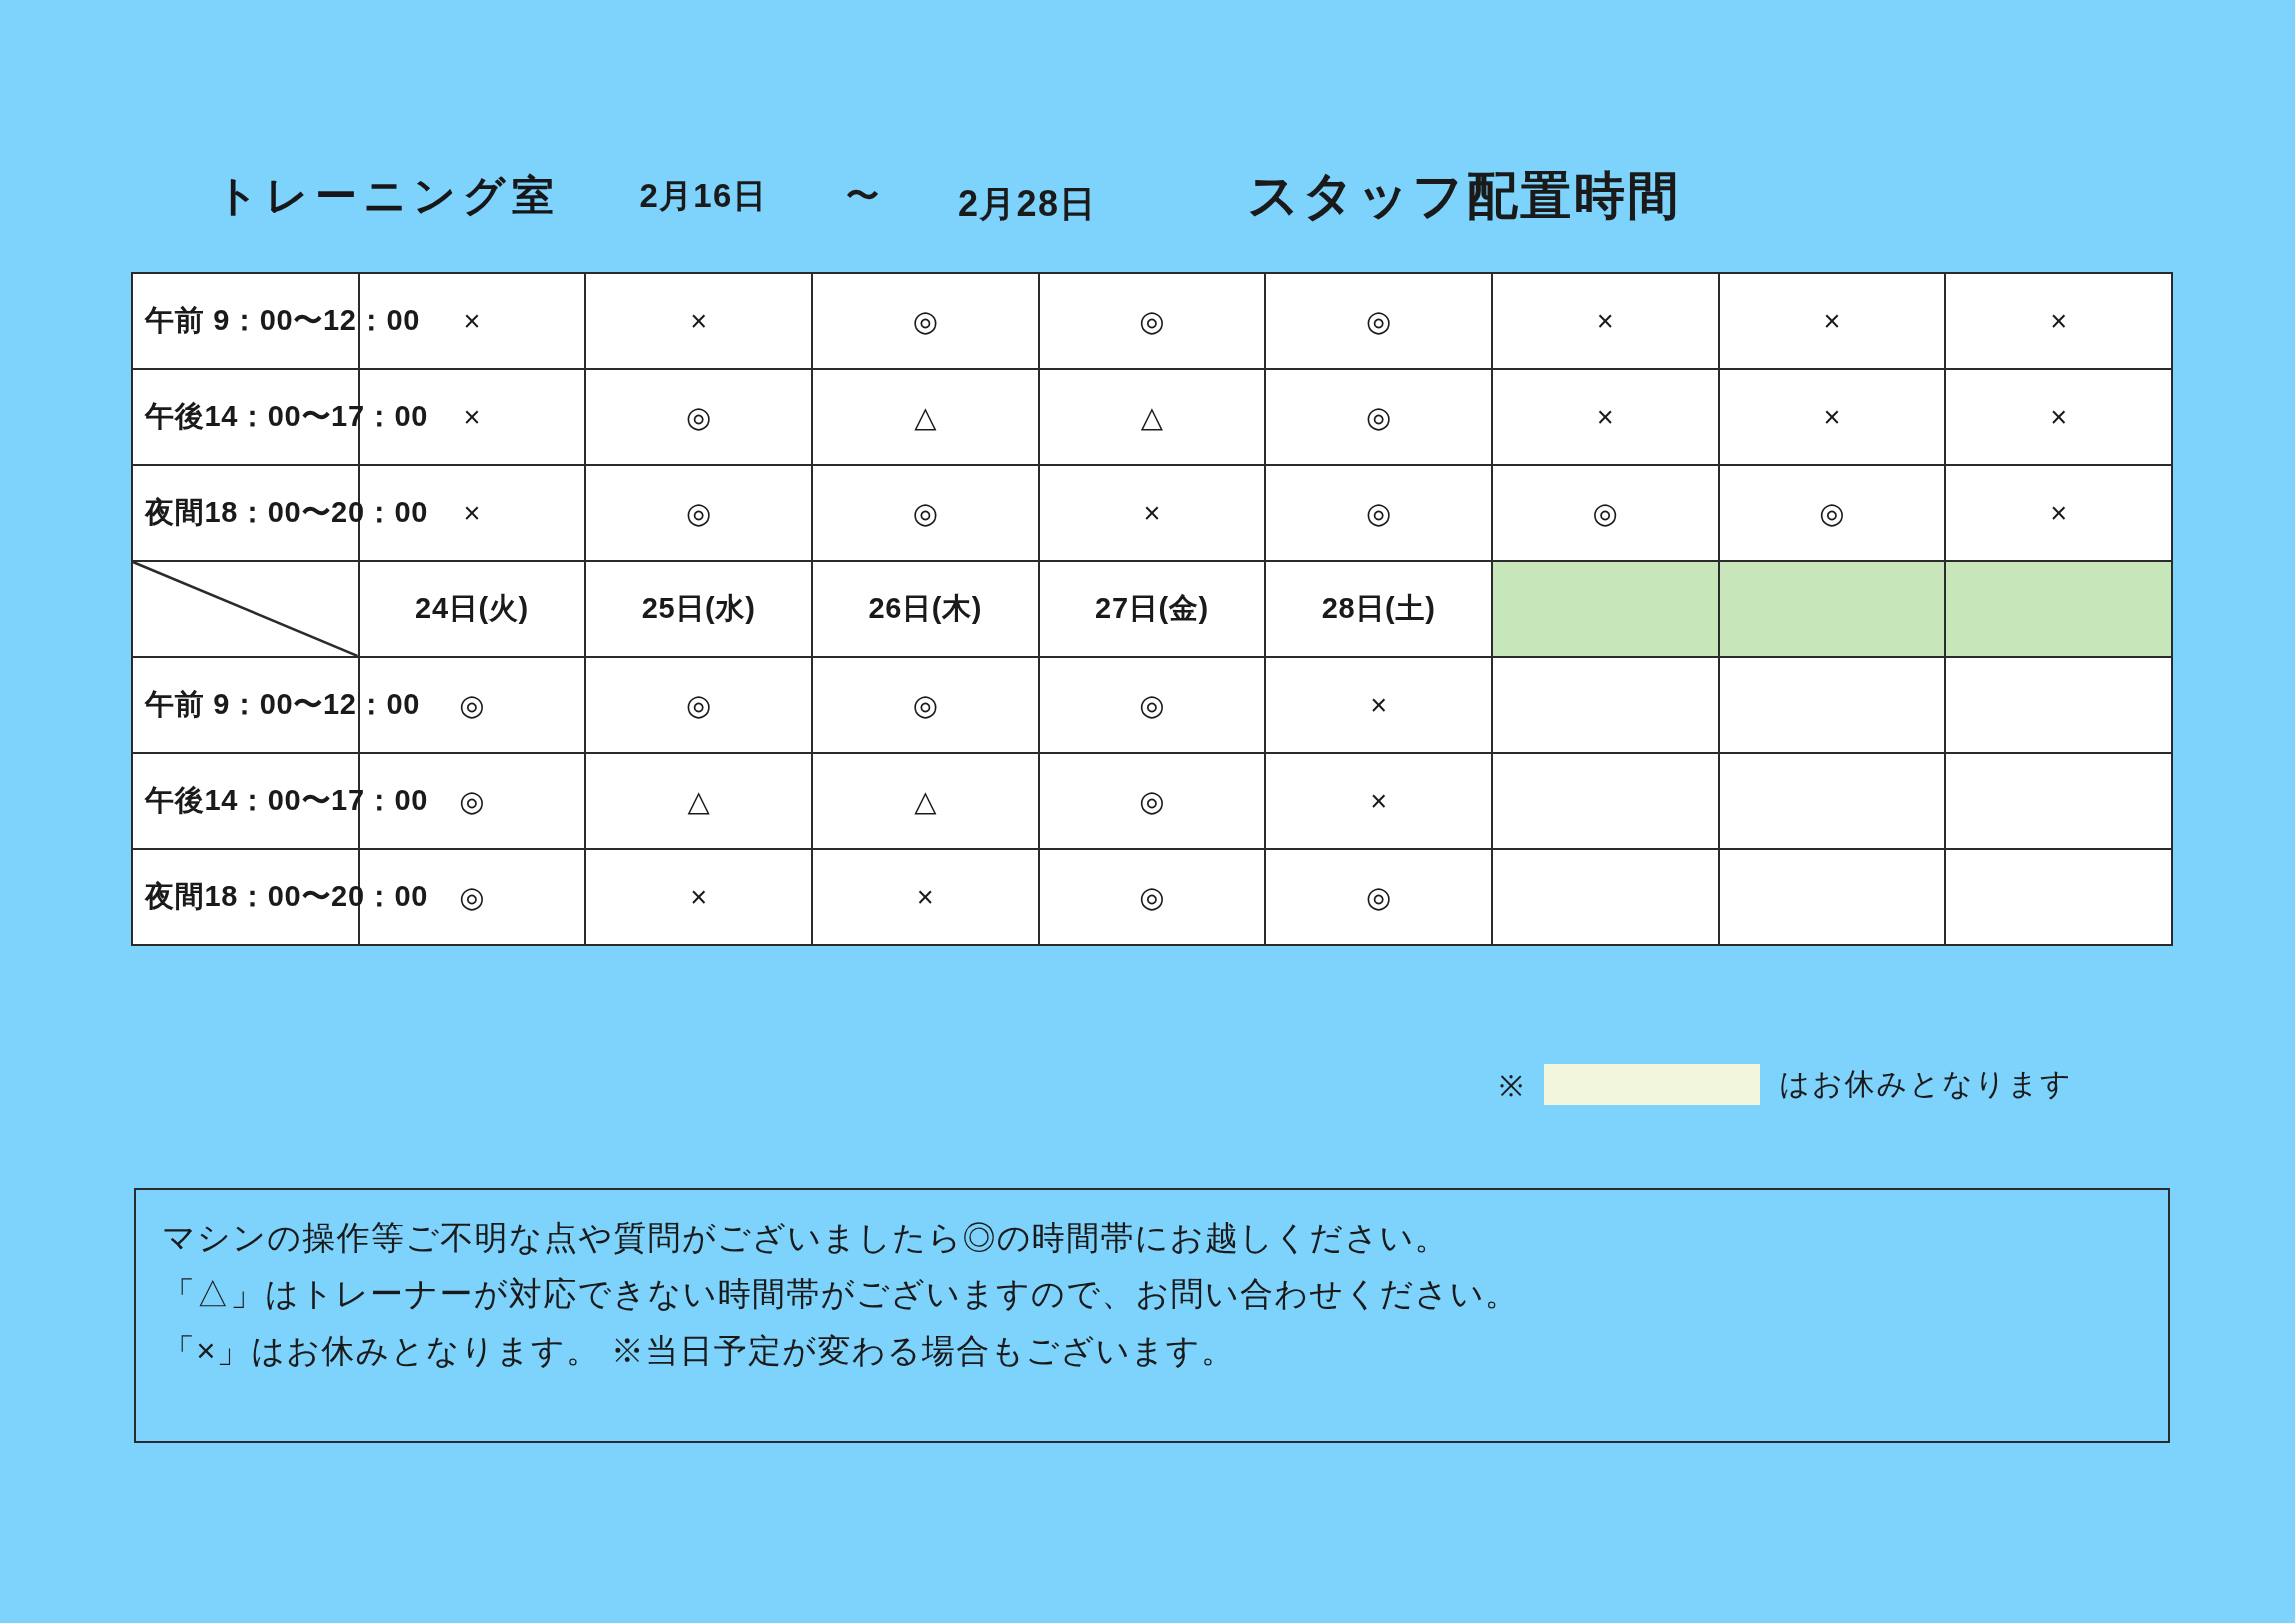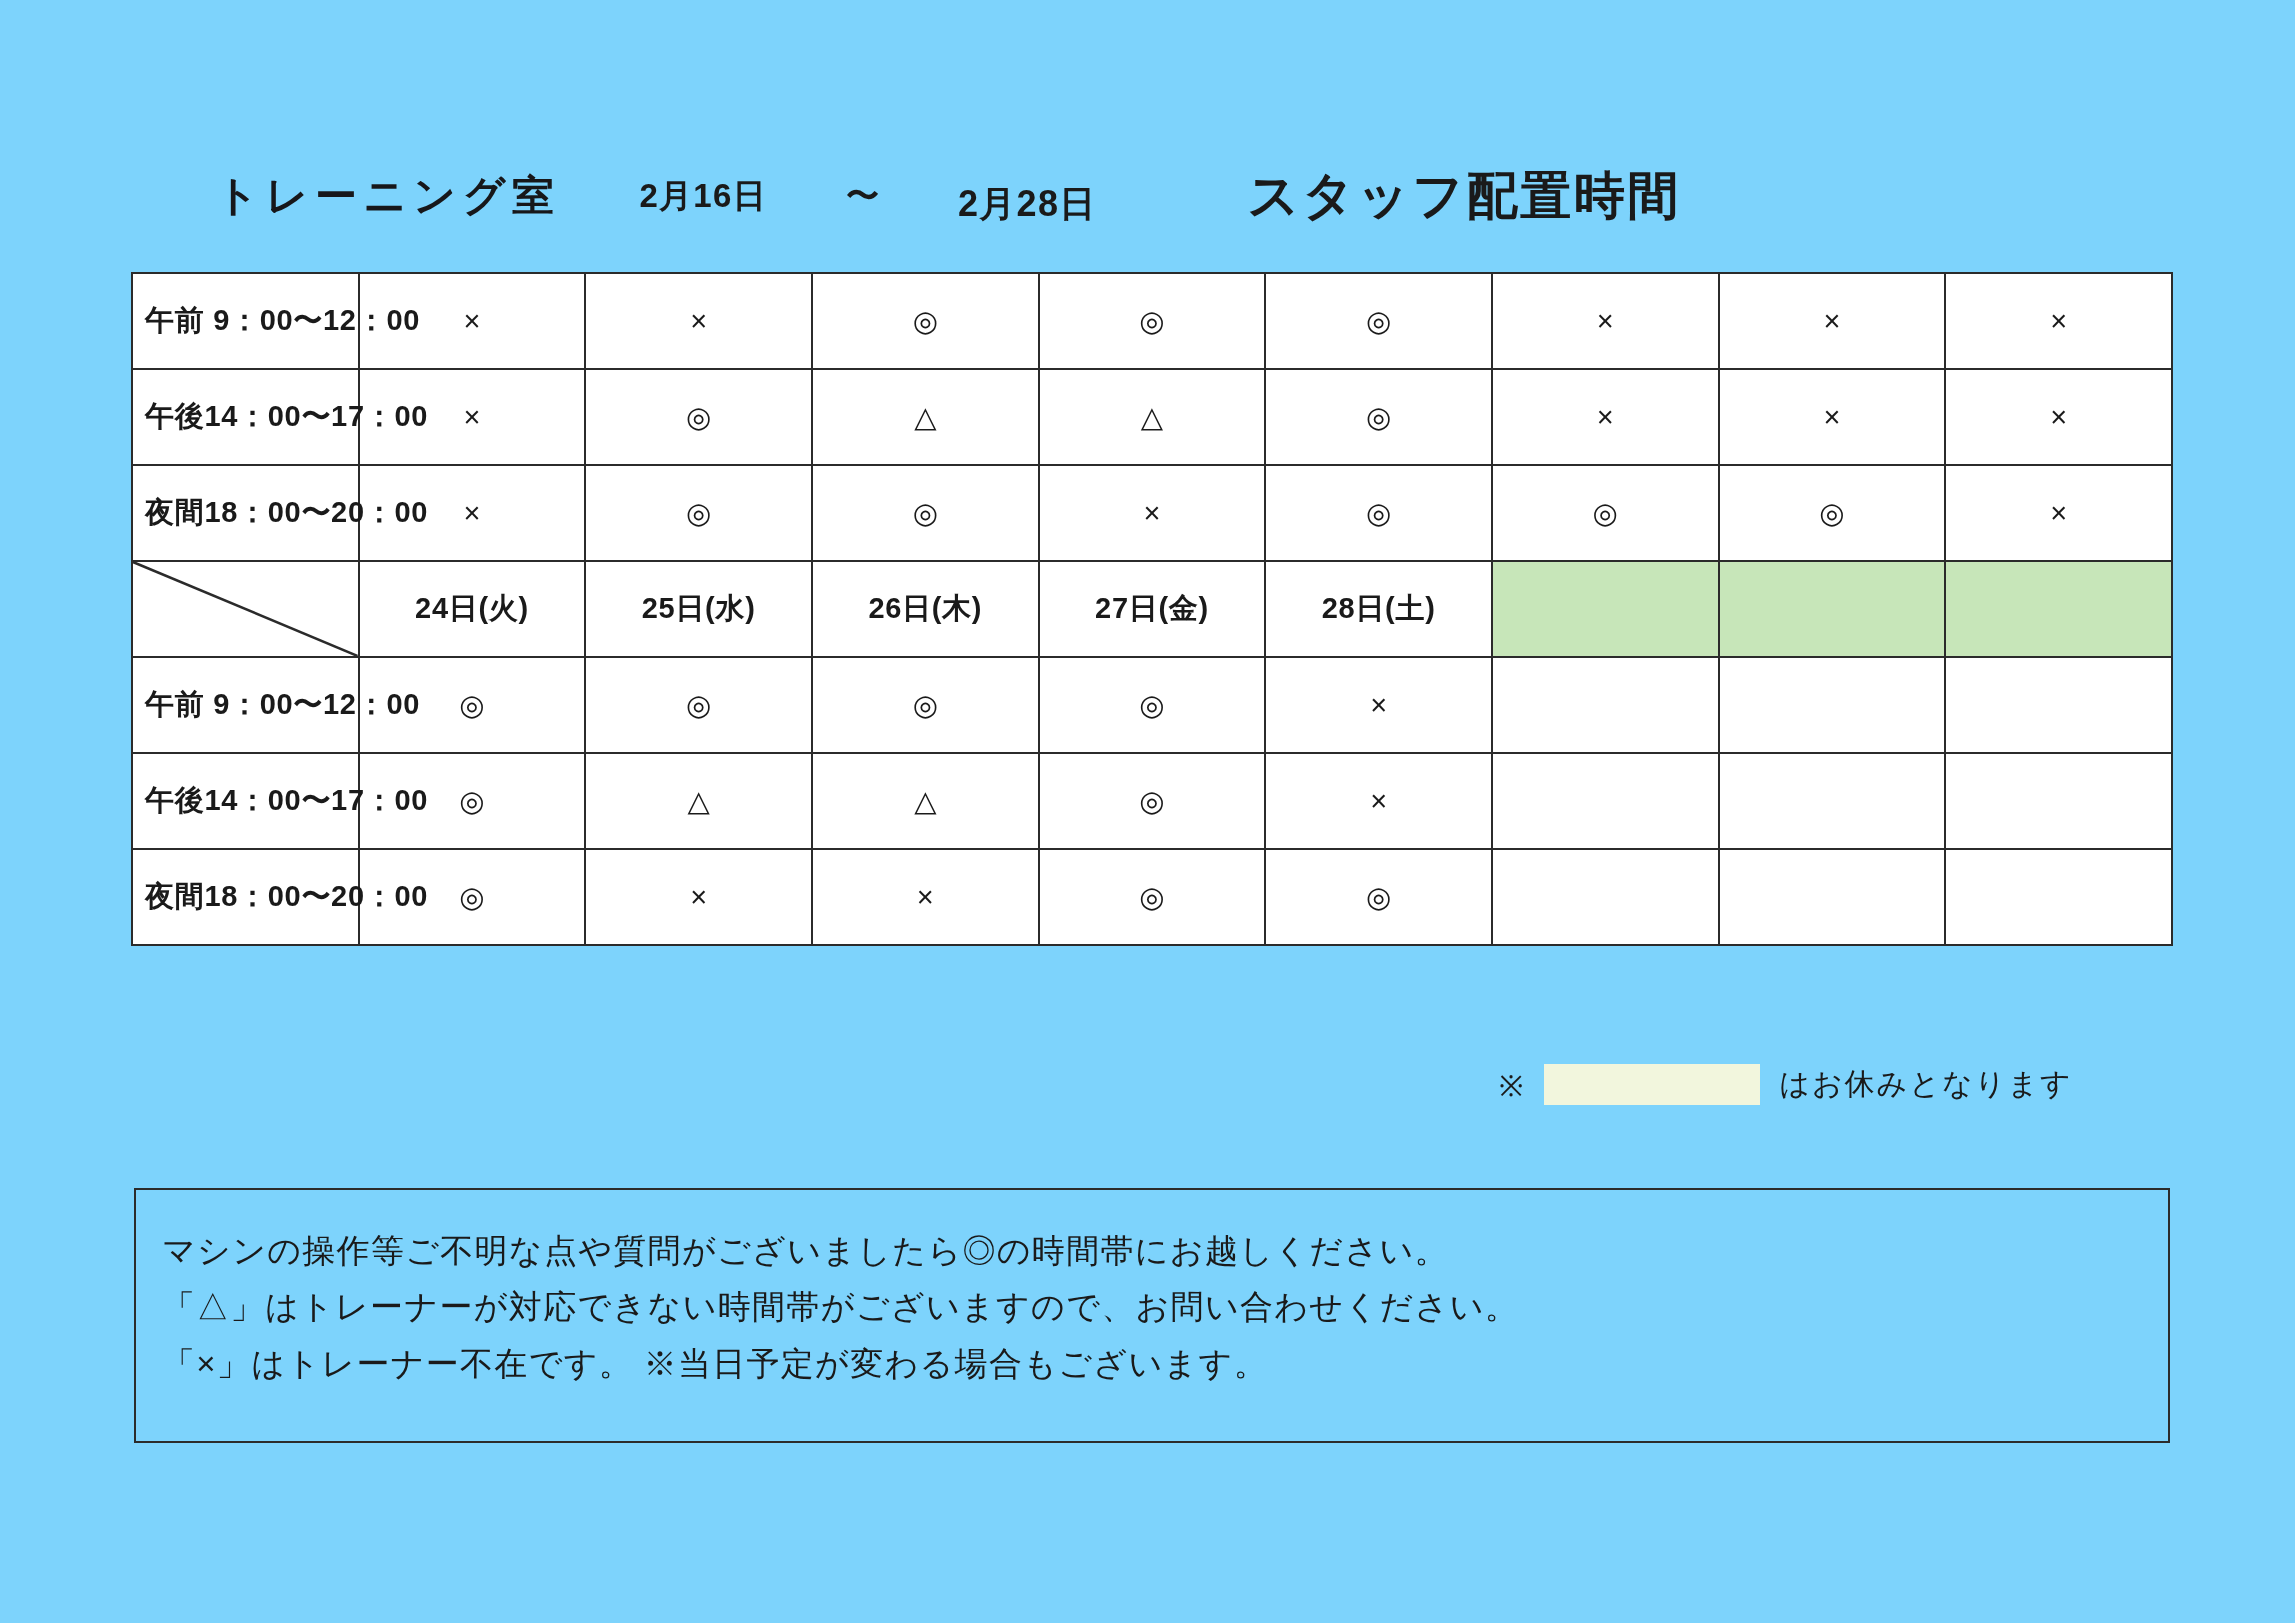--- a/index.html
+++ b/index.html
@@ -154,21 +154,21 @@
 
   
   .bottom-box {
     position: absolute;
     left: 134px;
     top: 1188px;
     width: 2036px;
     height: 255px;
     border: 2.6px solid #2b2b2b;
     box-sizing: border-box;
-    padding: 39px 0 0 26px;
+    padding: 26px 0 0 26px;
   }
   .bottom-box p {
     margin: 0 0 11.8px 0;
     font-size: 33px;
     letter-spacing: 1.3px;
     line-height: 1.35;
     white-space: nowrap;
   }
 </style>
 </head>
@@ -282,17 +282,17 @@
 
   <div class="note-line">
     <span class="note-mark">※</span>
     <span class="note-swatch" style="background: rgb(242, 246, 221);"></span>
     <span>はお休みとなります</span>
   </div>
 
   <div class="bottom-box">
     <p>マシンの操作等ご不明な点や質問がございましたら◎の時間帯にお越しください。</p>
     <p>「△」はトレーナーが対応できない時間帯がございますので、お問い合わせください。</p>
-    <p>「×」はトレーナー不在です。 ※当日予定が変わる場合もございます。</p>
+    <p>「×」はお休みとなります。 ※当日予定が変わる場合もございます。</p>
   </div>
 
 </div>
 
 
 </body></html>

